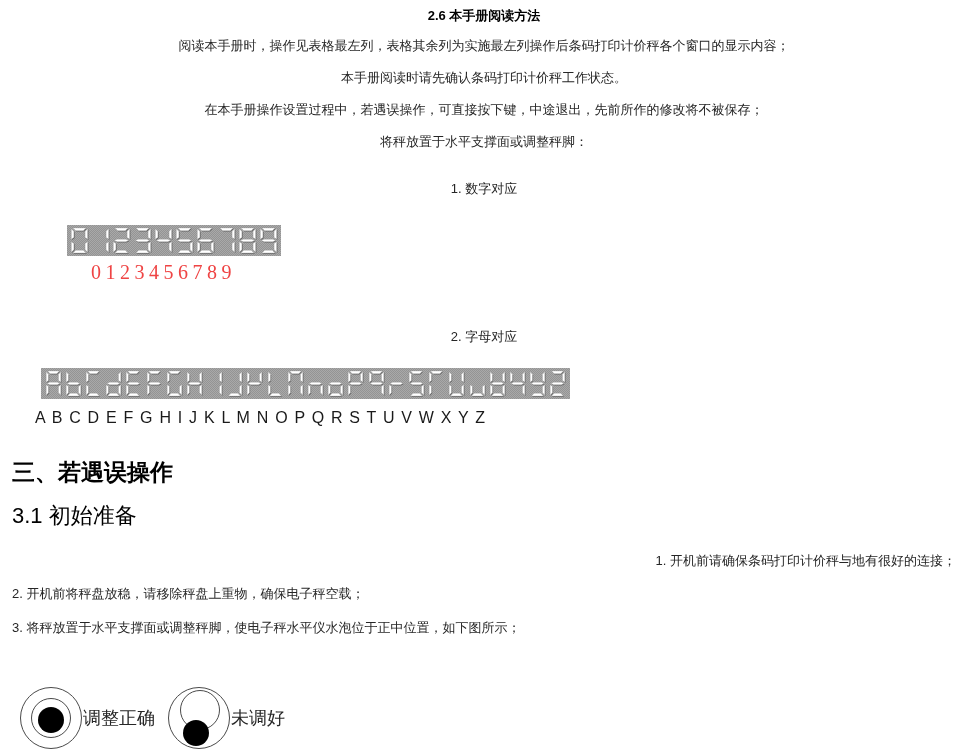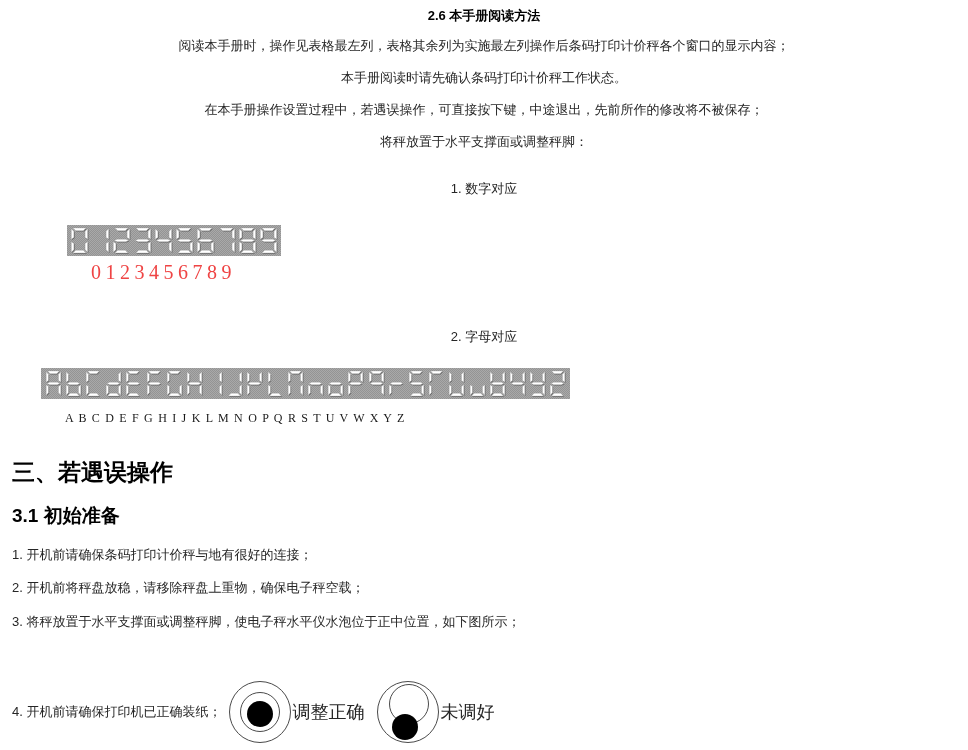--- a/index.html
+++ b/index.html
@@ -33,35 +33,35 @@
   .lcd-letters-wrap { margin:24px 0 0 29px; }
   .lcd-digits svg { width:19px; height:27px; margin:0 1px; }
   .lcd-letters svg { width:17px; height:27px; margin:0 1.6px; }
 
   .print-digits {
     font-family:"Liberation Serif", serif; color:#ef4444;
     font-size:20px; line-height:21px; letter-spacing:4.5px;
     margin:4px 0 0 79px;
   }
   .print-letters {
-    font-family:Liberation Serif, serif; color:#1a1a1a;
-    font-size:12px; line-height:18px; letter-spacing:1.2px;
-    margin:8px 0 0 53px;
+    font-family:Liberation Sans, sans-serif; color:#1a1a1a;
+    font-size:16px; line-height:18px; letter-spacing:1.2px;
+    margin:8px 0 0 23px;
   }
 
   .h2 {
     font-size:23px; line-height:26px; font-weight:700; color:#000;
     margin:32px 0 0 0;
   }
   .h3 {
-    font-size:19px; line-height:19px; font-weight:700; color:#000;
+    font-size:22px; line-height:19px; font-weight:400; color:#000;
     margin:21px 0 0 0;
   }
   .step { font-size:13px; line-height:14px; margin:19px 0 0 0; }
-  .step-1 { margin-top:23px; }
+  .step-1 { margin-top:29px;text-align:right; }
   .step-3 { margin-top:20px; }
 
   
   .row4 {
     margin-top:51px; display:flex; align-items:center; height:64px;
   }
   .row4 .step4-text { font-size:13px; line-height:14px; margin:0; }
   .indicator {
     position:relative; width:62px; height:62px; flex:0 0 auto;
     border:1px solid #4a4a4a; border-radius:50%; box-sizing:border-box;
@@ -499,21 +499,20 @@
 <div class="print-letters">A B C D E F G H I J K L M N O P Q R S T U V W X Y Z</div>
 
 <h2 class="h2">三、若遇误操作</h2>
 <h3 class="h3">3.1 初始准备</h3>
 
 <p class="step step-1">1. 开机前请确保条码打印计价秤与地有很好的连接；</p>
 <p class="step">2. 开机前将秤盘放稳，请移除秤盘上重物，确保电子秤空载；</p>
 <p class="step step-3">3. 将秤放置于水平支撑面或调整秤脚，使电子秤水平仪水泡位于正中位置，如下图所示；</p>
 
 <div class="row4">
-  <p class="step4-text">4. 开机前请确保打印机已正确装纸；</p>
 
   <div class="indicator indicator--ok">
     <div class="inner"></div>
     <div class="dot"></div>
   </div>
   <span class="indicator-label">调整正确</span>
 
   <div class="indicator indicator--bad">
     <div class="inner"></div>
     <div class="dot"></div>

